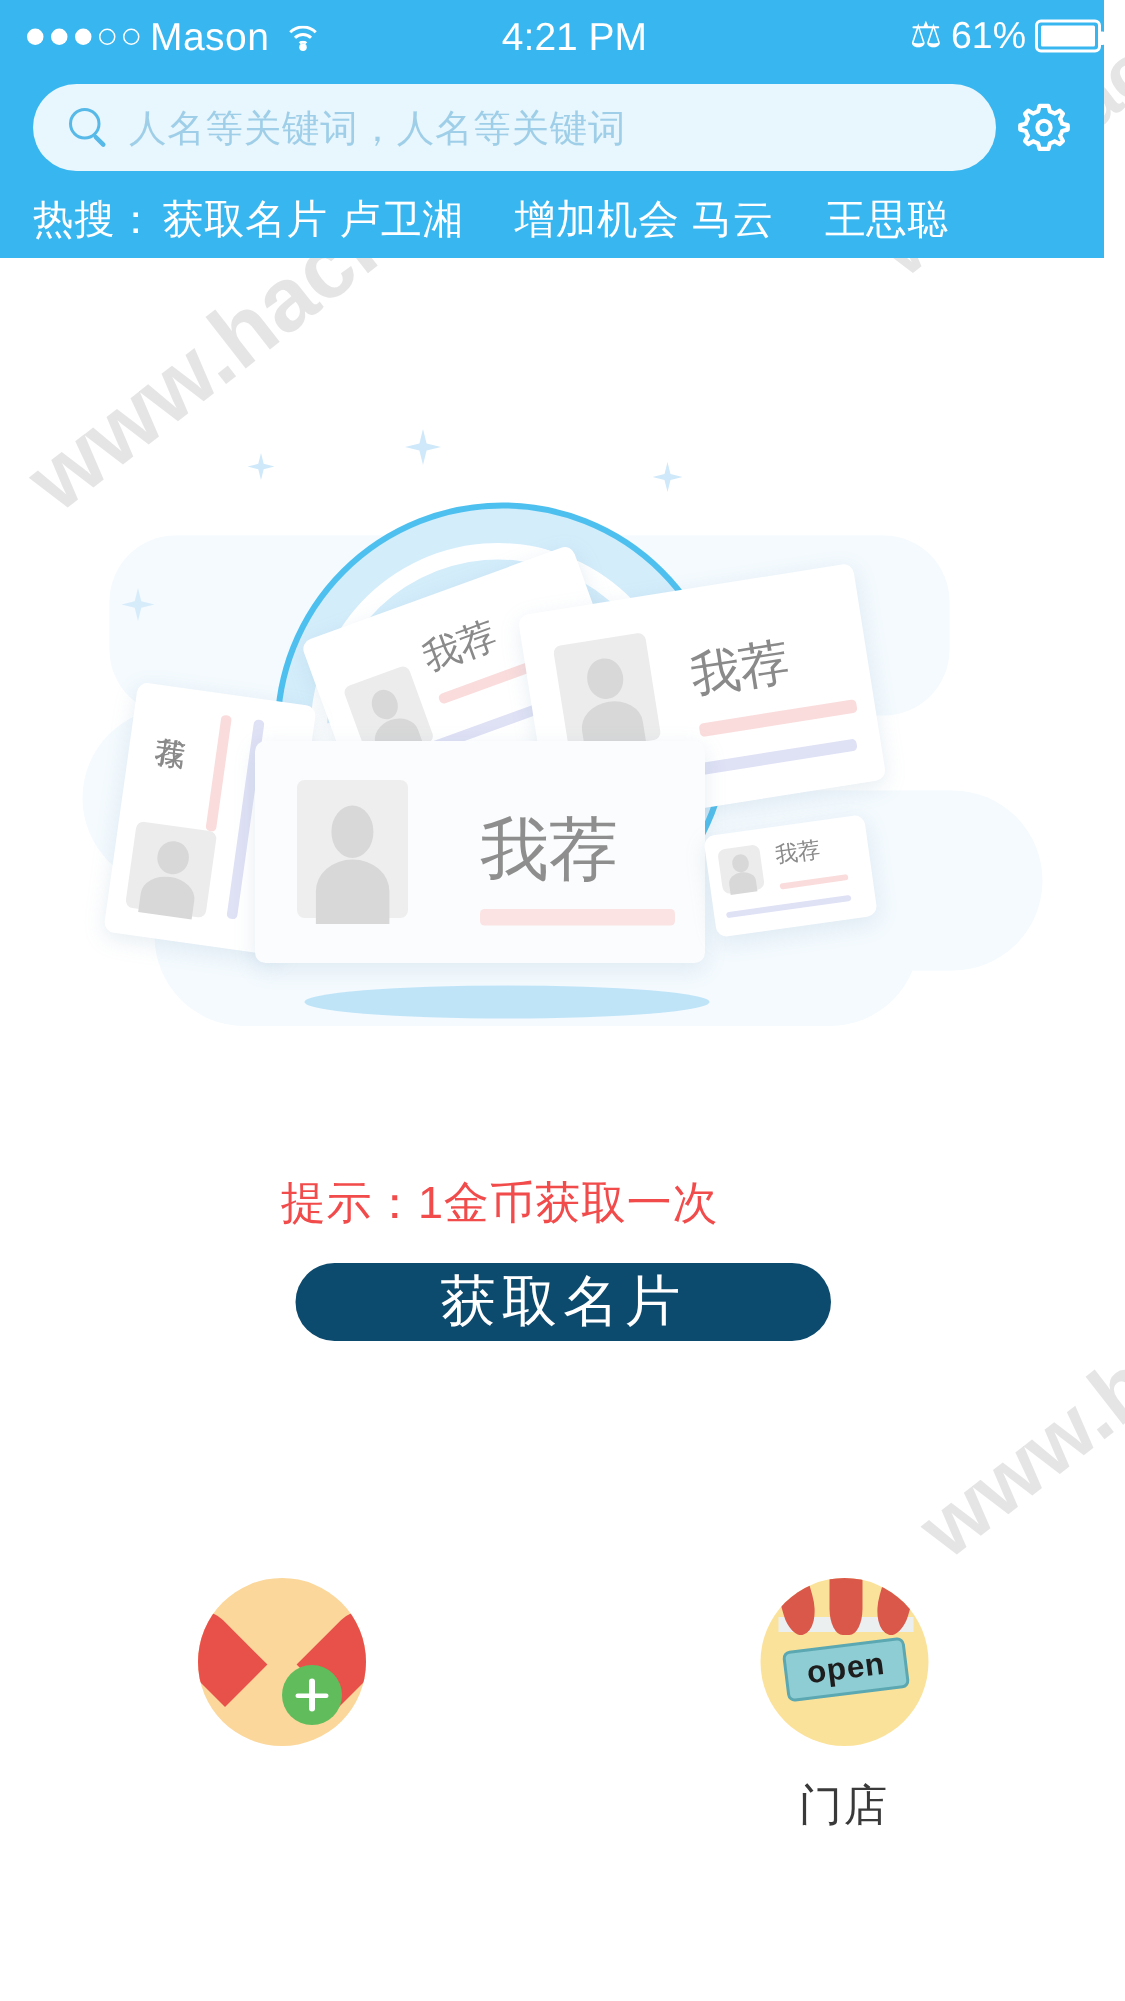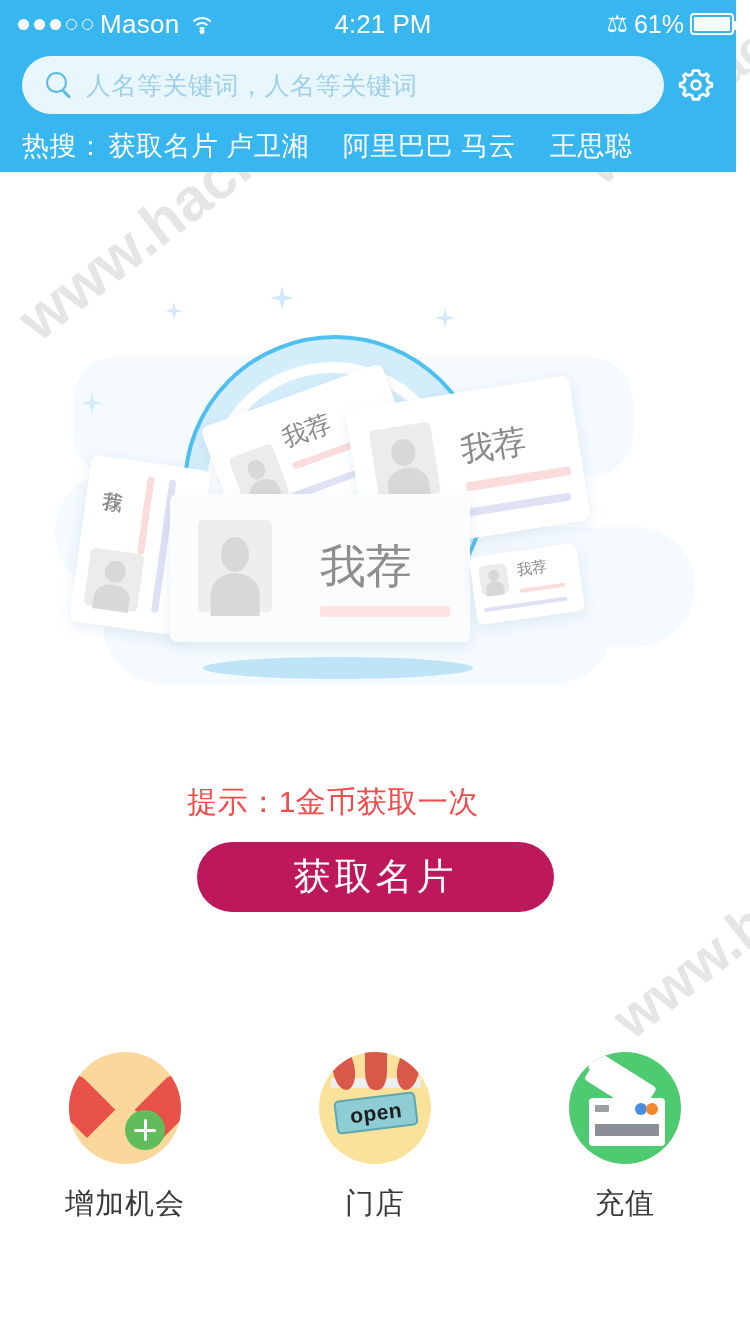--- a/index.html
+++ b/index.html
@@ -161,22 +161,22 @@
   .cardE { left:418px; top:278px; width:108px; height:68px; transform:rotate(-8deg); }
   .cardE .av { left:8px; top:10px; width:28px; height:30px; }
   .cardE .lbl { left:46px; top:10px; font-size:15px; }
   .cardE .ln.pink { left:46px; top:38px; width:46px; height:4px; }
   .cardE .ln.lav  { left:8px; top:52px; width:84px; height:4px; }
 
   
   .hint { position:absolute; left:0; top:610px; width:666px; text-align:center;
     font-size:30px; color:#f24b4b; letter-spacing:0.5px; }
   .cta {
-    position:absolute; left:197px; top:670px; width:357px; height:70px;
-    background:#be185d; border-radius:36px; border:none;
+    position:absolute; left:197px; top:670px; width:357px; height:52px;
+    background:#0c4a6e; border-radius:36px; border:none;
     color:#ffffff; font-size:37px; letter-spacing:4px;
     font-family:Liberation Sans, sans-serif;
     display:flex; align-items:center; justify-content:center; cursor:pointer;
   }
 
   
   .tiles { position:absolute; left:0; top:880px; width:750px;
     display:flex; justify-content:space-around; align-items:flex-start; }
   .tile { width:220px; display:flex; flex-direction:column;
     align-items:center; cursor:pointer; }
@@ -297,21 +297,21 @@
             <circle cx="24" cy="24" r="5"></circle>
           </g>
         </svg>
       </div>
     </div>
 
     <div class="hot-row">
       <span class="hot-label">热搜：</span>
       <span class="hot-items">
         <span class="hot-item">获取名片 卢卫湘</span>
-        <span class="hot-item">阿里巴巴 马云</span>
+        <span class="hot-item">增加机会 马云</span>
         <span class="hot-item">王思聪</span>
       </span>
     </div>
   </div>
 
   <div class="body-area">
 
     <div class="illus">
       <div class="blob b1"></div>
       <div class="blob b2"></div>
@@ -389,47 +389,33 @@
 
     <button class="cta">获取名片</button>
 
     <div class="tiles">
 
       <div class="tile">
         <div class="tile-ico ico-heart">
           <span class="heart-shape"></span>
           <span class="plus-badge"></span>
         </div>
-        <div class="tile-lbl">增加机会</div>
       </div>
 
       <div class="tile">
         <div class="tile-ico ico-shop">
           <span class="awn-bar"></span>
           <span class="awn a1"></span>
           <span class="awn a2"></span>
           <span class="awn a3"></span>
           <span class="open-sign">open</span>
         </div>
         <div class="tile-lbl">门店</div>
       </div>
 
-      <div class="tile">
-        <div class="tile-ico ico-pay">
-          <span class="pay-back p1"></span>
-          <span class="pay-back p2"></span>
-          <span class="pay-card">
-            <span class="chip"></span>
-            <span class="c1"></span>
-              <span class="c2"></span>
-            <span class="bar"></span>
-          </span>
-        </div>
-        <div class="tile-lbl">充值</div>
-      </div>
 
     </div>
   </div>
 
   <div class="wm wm1">www.hackhome.com</div>
   <div class="wm wm2">www.hackhome.com</div>
   <div class="wm wm3">www.hackhome.com</div>
 
 </div>
 

